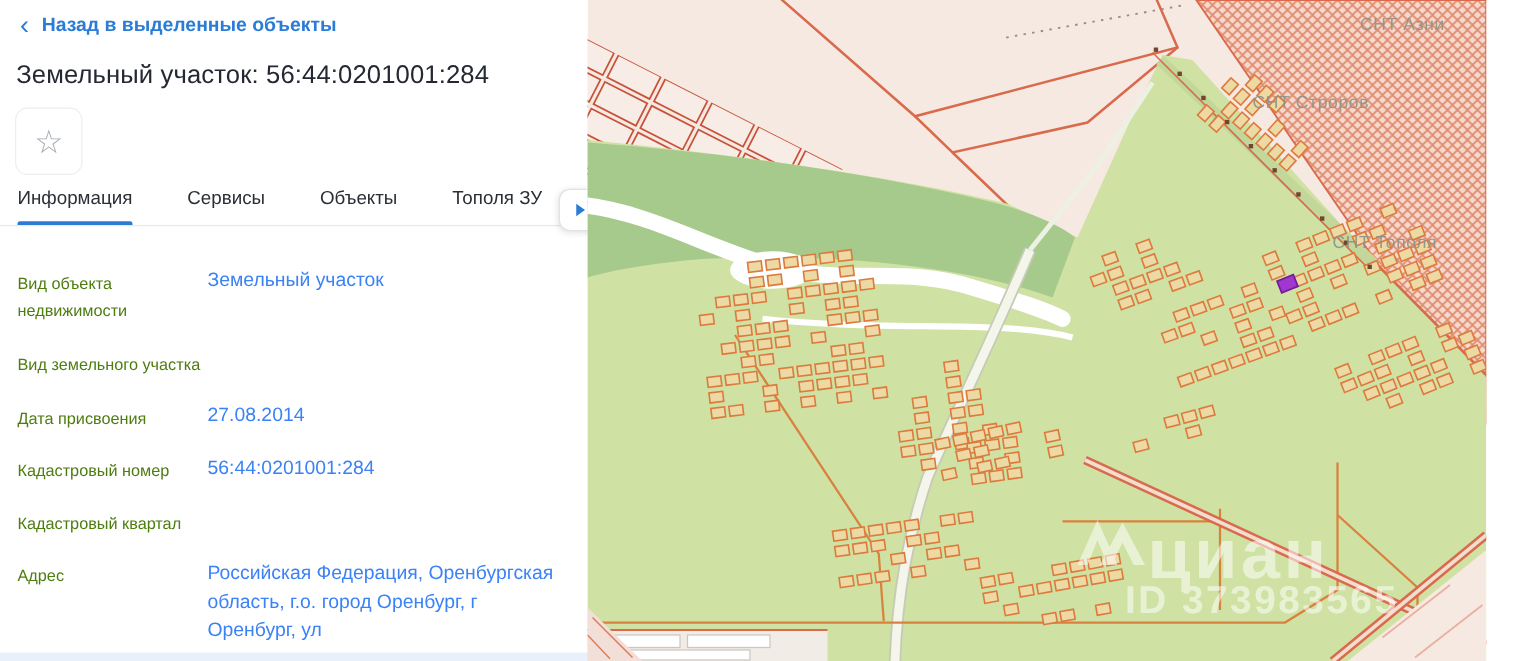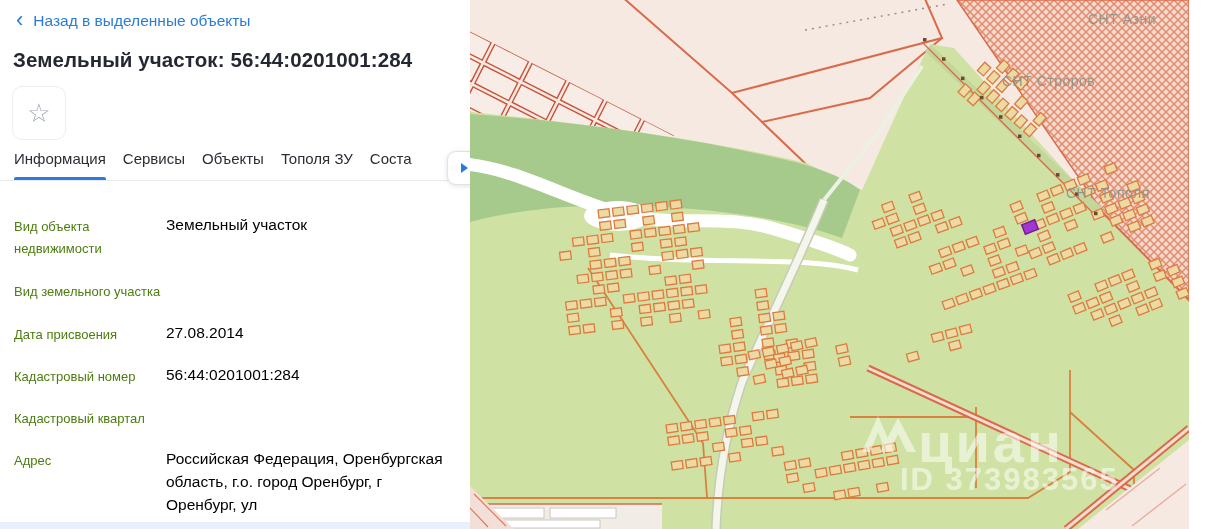--- a/index.html
+++ b/index.html
@@ -3,39 +3,39 @@
 <meta charset="utf-8">
 <style>
   html,body{margin:0;padding:0;}
   body{font-family:"Liberation Sans", sans-serif; background:#fff;}
   .app{position:relative;width:1213px;height:529px;overflow:hidden;background:#fff;}
 
   
   .panel{position:absolute;left:0;top:0;width:494px;height:529px;background:#fff;overflow:hidden;}
   .back{position:absolute;left:16px;top:12px;display:flex;align-items:center;gap:10px;color:#2b7cd6;cursor:pointer;}
   .back .chev{font-size:22px;line-height:18px;font-weight:400;margin-top:-3px;}
-  .back .blabel{font-size:15.5px;font-weight:400;}
-  .ptitle{position:absolute;left:13px;top:48px;font-size:20.5px;font-weight:700;color:#242832;letter-spacing:.1px;}
+  .back .blabel{font-size:15.5px;font-weight:700;}
+  .ptitle{position:absolute;left:13px;top:48px;font-size:20.5px;font-weight:400;color:#242832;letter-spacing:.1px;}
   .fav{position:absolute;left:12px;top:86px;width:52px;height:52px;border:1px solid #eceef1;border-radius:10px;
        background:#fff;display:flex;align-items:center;justify-content:center;cursor:pointer;}
   .fav .star{font-size:26px;color:#a3abb4;line-height:1;}
   .tabs{position:absolute;left:0;top:150px;width:487px;height:31px;border-bottom:1px solid #e7e9ec;
-        display:flex;gap:17px;padding-left:14px;box-sizing:border-box;overflow:hidden;white-space:nowrap;}
+        display:flex;gap:44px;padding-left:14px;box-sizing:border-box;overflow:hidden;white-space:nowrap;}
   .tab{font-size:15px;color:#2a2f36;cursor:pointer;position:relative;padding-bottom:12px;}
   .tab.active{font-weight:500;}
   .tab.active:after{content:"";position:absolute;left:0;right:0;bottom:0;height:3px;background:#2b7cd6;border-radius:2px 2px 0 0;}
   .tab-sliver{position:absolute;left:481px;top:153px;font-size:15px;color:#2a2f36;}
   .tab-scroll{position:absolute;left:447px;top:151px;width:31px;height:32px;background:#fff;border:1px solid #dfe3e8;
         border-radius:9px;box-shadow:0 1px 5px rgba(40,50,60,.14);display:flex;align-items:center;justify-content:center;cursor:pointer;}
   .tab-scroll .tri{width:0;height:0;border-top:5px solid transparent;border-bottom:5px solid transparent;border-left:7px solid #2b7cd6;margin-left:2px;}
   .fields{position:absolute;left:0;top:181px;width:480px;bottom:0;padding:32px 0 0 14px;box-sizing:border-box;}
   .frow{display:flex;margin-bottom:17px;}
   .frow.lg{margin-bottom:18px;}
   .flabel{width:152px;flex:0 0 152px;font-size:13px;color:#4d7c0f;line-height:22px;padding-top:3px;}
-  .fvalue{font-size:15.5px;color:#000000;line-height:23px;max-width:286px;}
+  .fvalue{font-size:15.5px;color:#3b82f6;line-height:23px;max-width:286px;}
   .bottom-strip{position:absolute;left:0;bottom:0;width:487px;height:7px;background:#e8f1fb;}
   .vscroll{position:absolute;left:486px;top:0;width:7px;height:529px;background:#fff;}
   .vthumb{position:absolute;left:0;top:0;width:7px;height:357px;background:#7f7f7f;opacity:.75;border-radius:0 0 4px 4px;cursor:pointer;}
 
   
   .map{position:absolute;left:470px;top:0;width:719px;height:529px;}
   .map svg{display:block;}
   text.snt{font-size:14px;fill:#8e9289;opacity:.9;letter-spacing:.5px;}
   .wm{opacity:.55;}
   .wm text{fill:#ffffff;font-weight:bold;}

